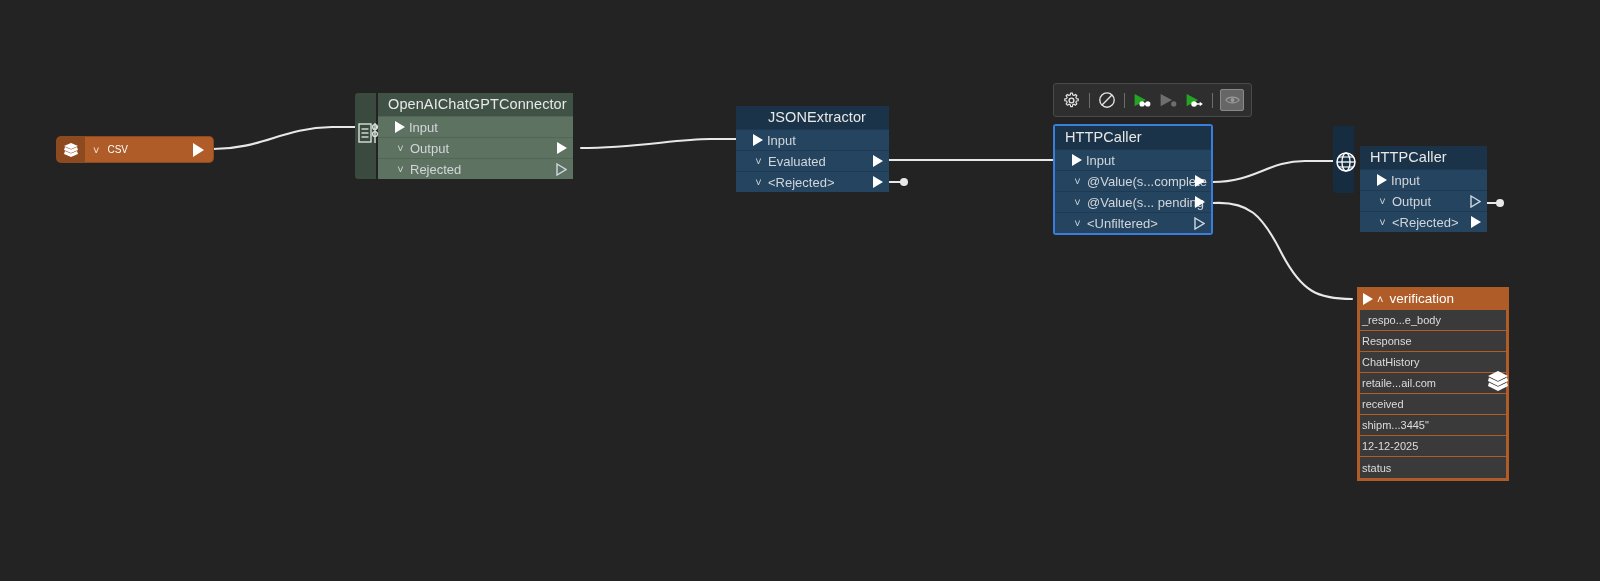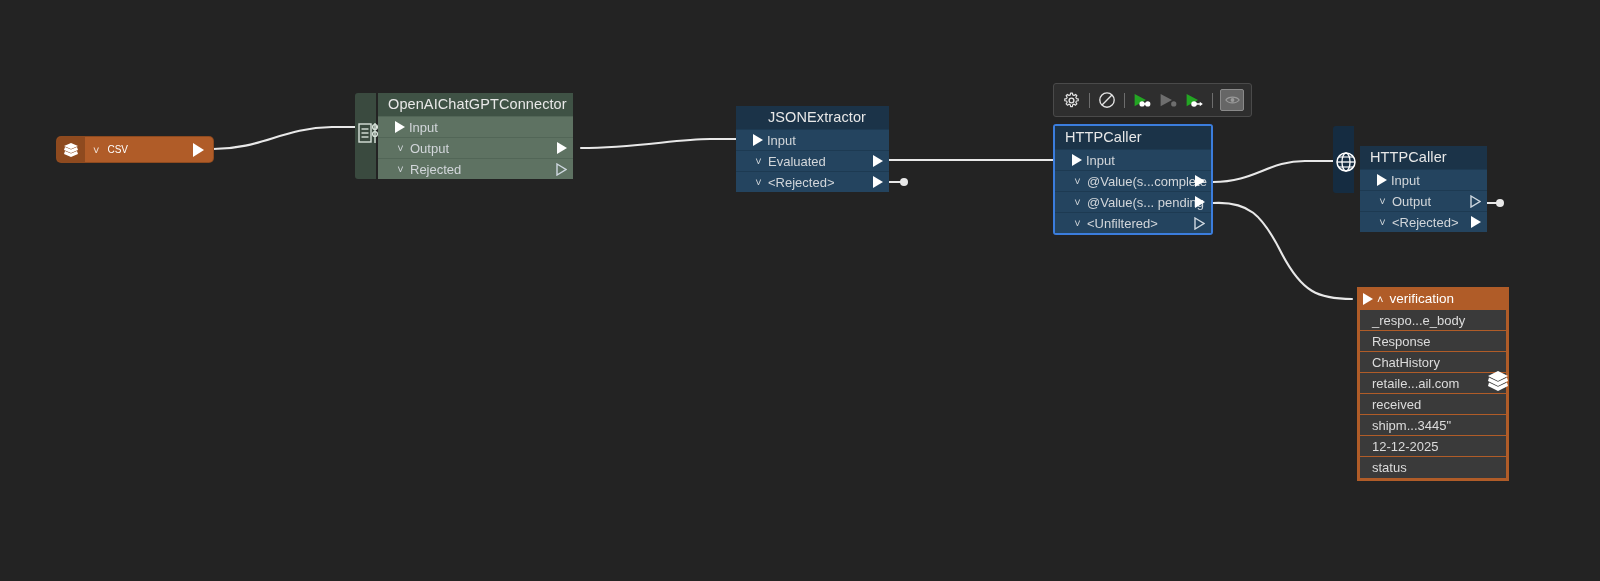--- a/index.html
+++ b/index.html
@@ -174,23 +174,23 @@
     display:flex; align-items:center;
     background:#b05c28;
     color:#ffffff; font-size:13.5px;
   }
   #node-verif .v-head .caret { font-size:11px; margin:0 6px 0 4px; }
   #node-verif .v-rows { padding:0 3px; }
   #node-verif .v-row {
     height:21px;
     background:#3a3a3a;
     color:#dcdcdc;
-    font-size:13px;
+    font-size:11px;
     display:flex; align-items:center;
-    padding-left:12px;
+    padding-left:2px;
     margin-bottom:0;
     border-bottom:1px solid #b05c28;
     box-sizing:border-box;
     white-space:nowrap; overflow:hidden;
   }
   #node-verif .v-row:last-child { border-bottom:none; }
   #verif-stack-icon {
     position:absolute;
     left:1486px; top:368px;
     width:24px; height:32px;

